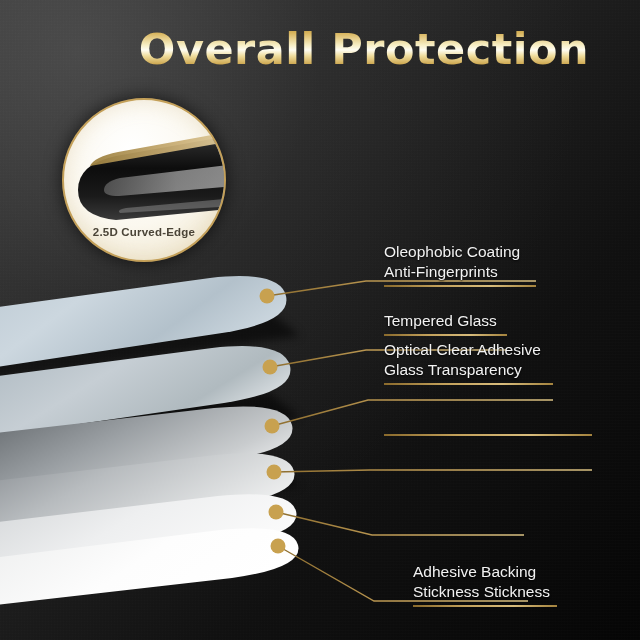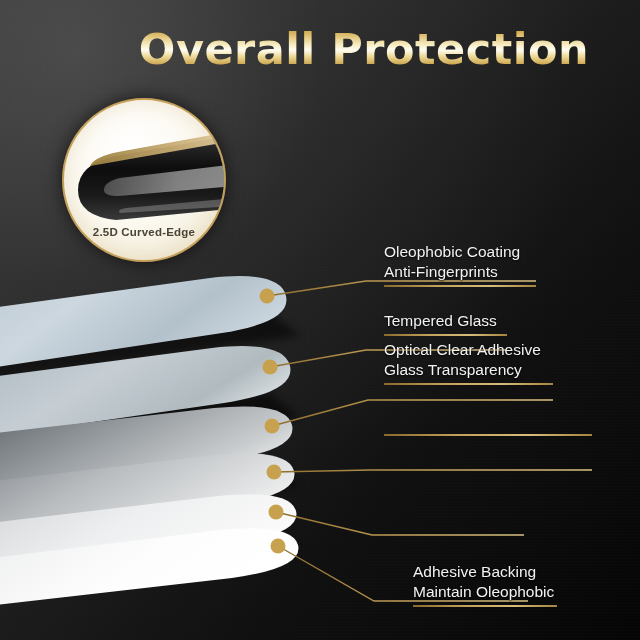--- a/index.html
+++ b/index.html
@@ -299,17 +299,17 @@
     <span class="rule" style="width:169px;"></span>
   </div>
 
   <div class="label" style="left:384px; top:431px;">
     <span class="rule" style="width:208px;"></span>
   </div>
 
 
   <div class="label" style="left:384px; top:562px;margin-left:29px;">
     <span class="ln">Adhesive Backing</span>
-    <span class="ln">Maintain Oleophobic</span>
+    <span class="ln">Stickness Stickness</span>
     <span class="rule" style="width:144px;"></span>
   </div>
 
 </div>
 
 </body></html>

